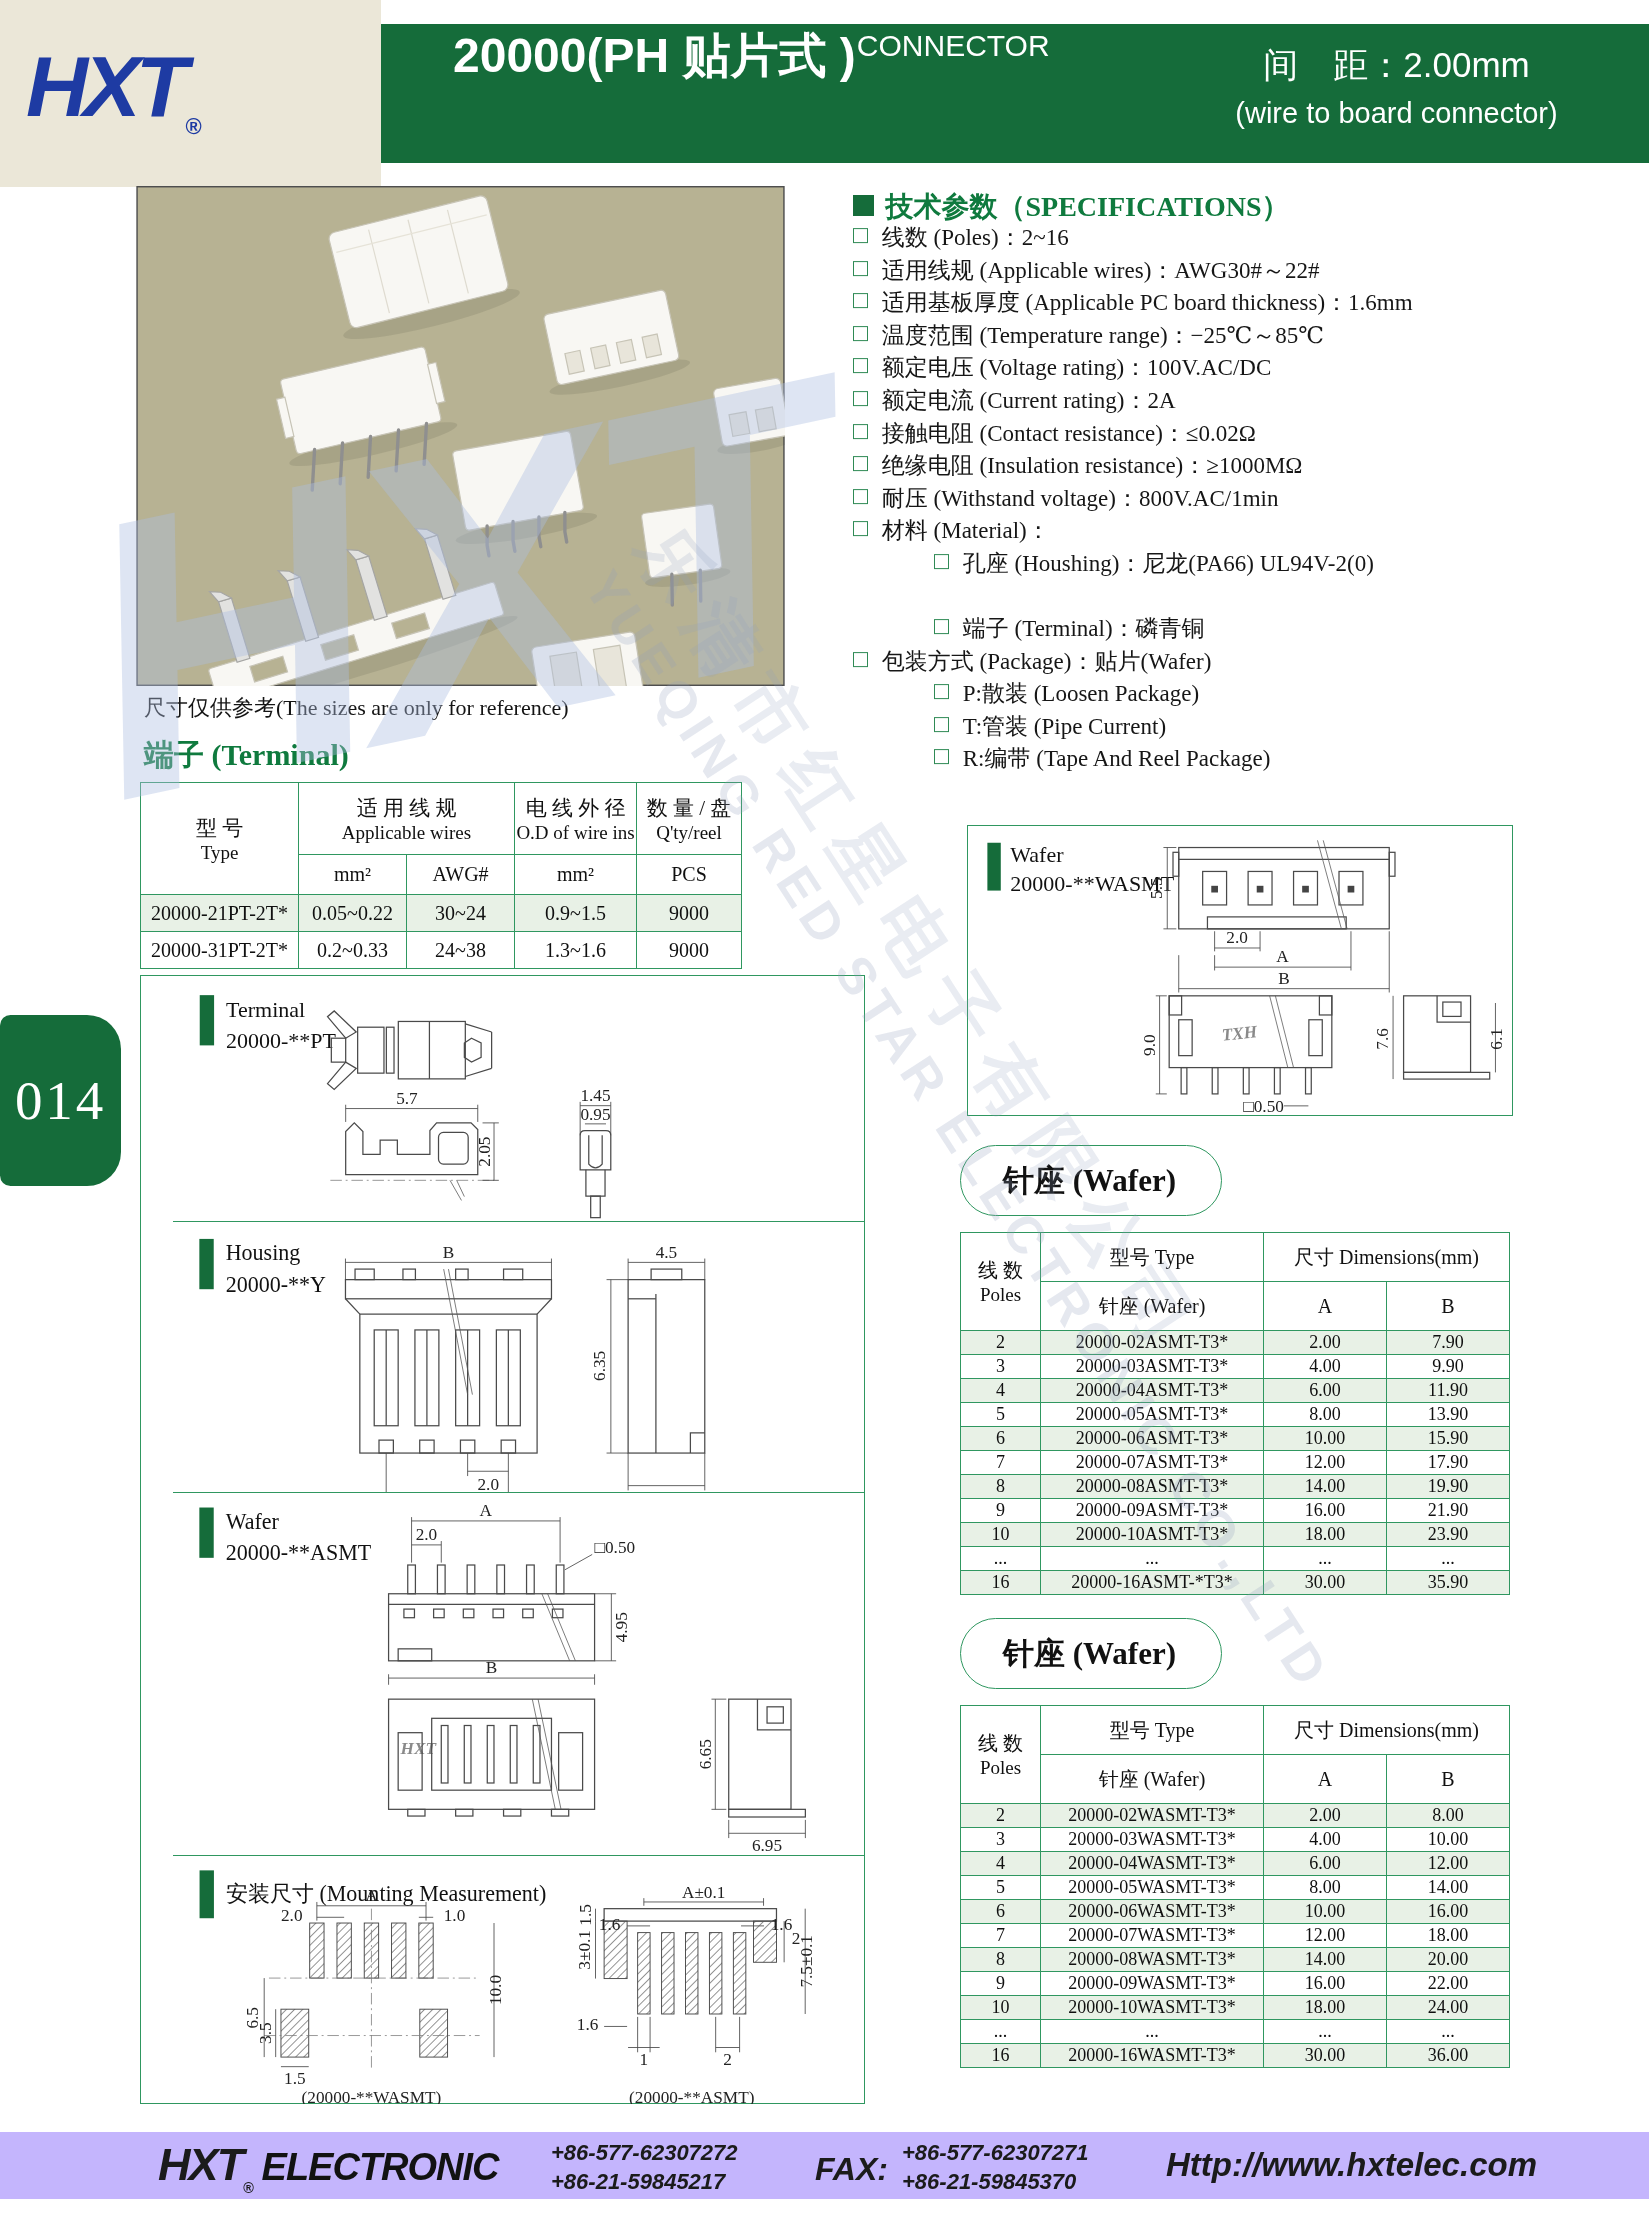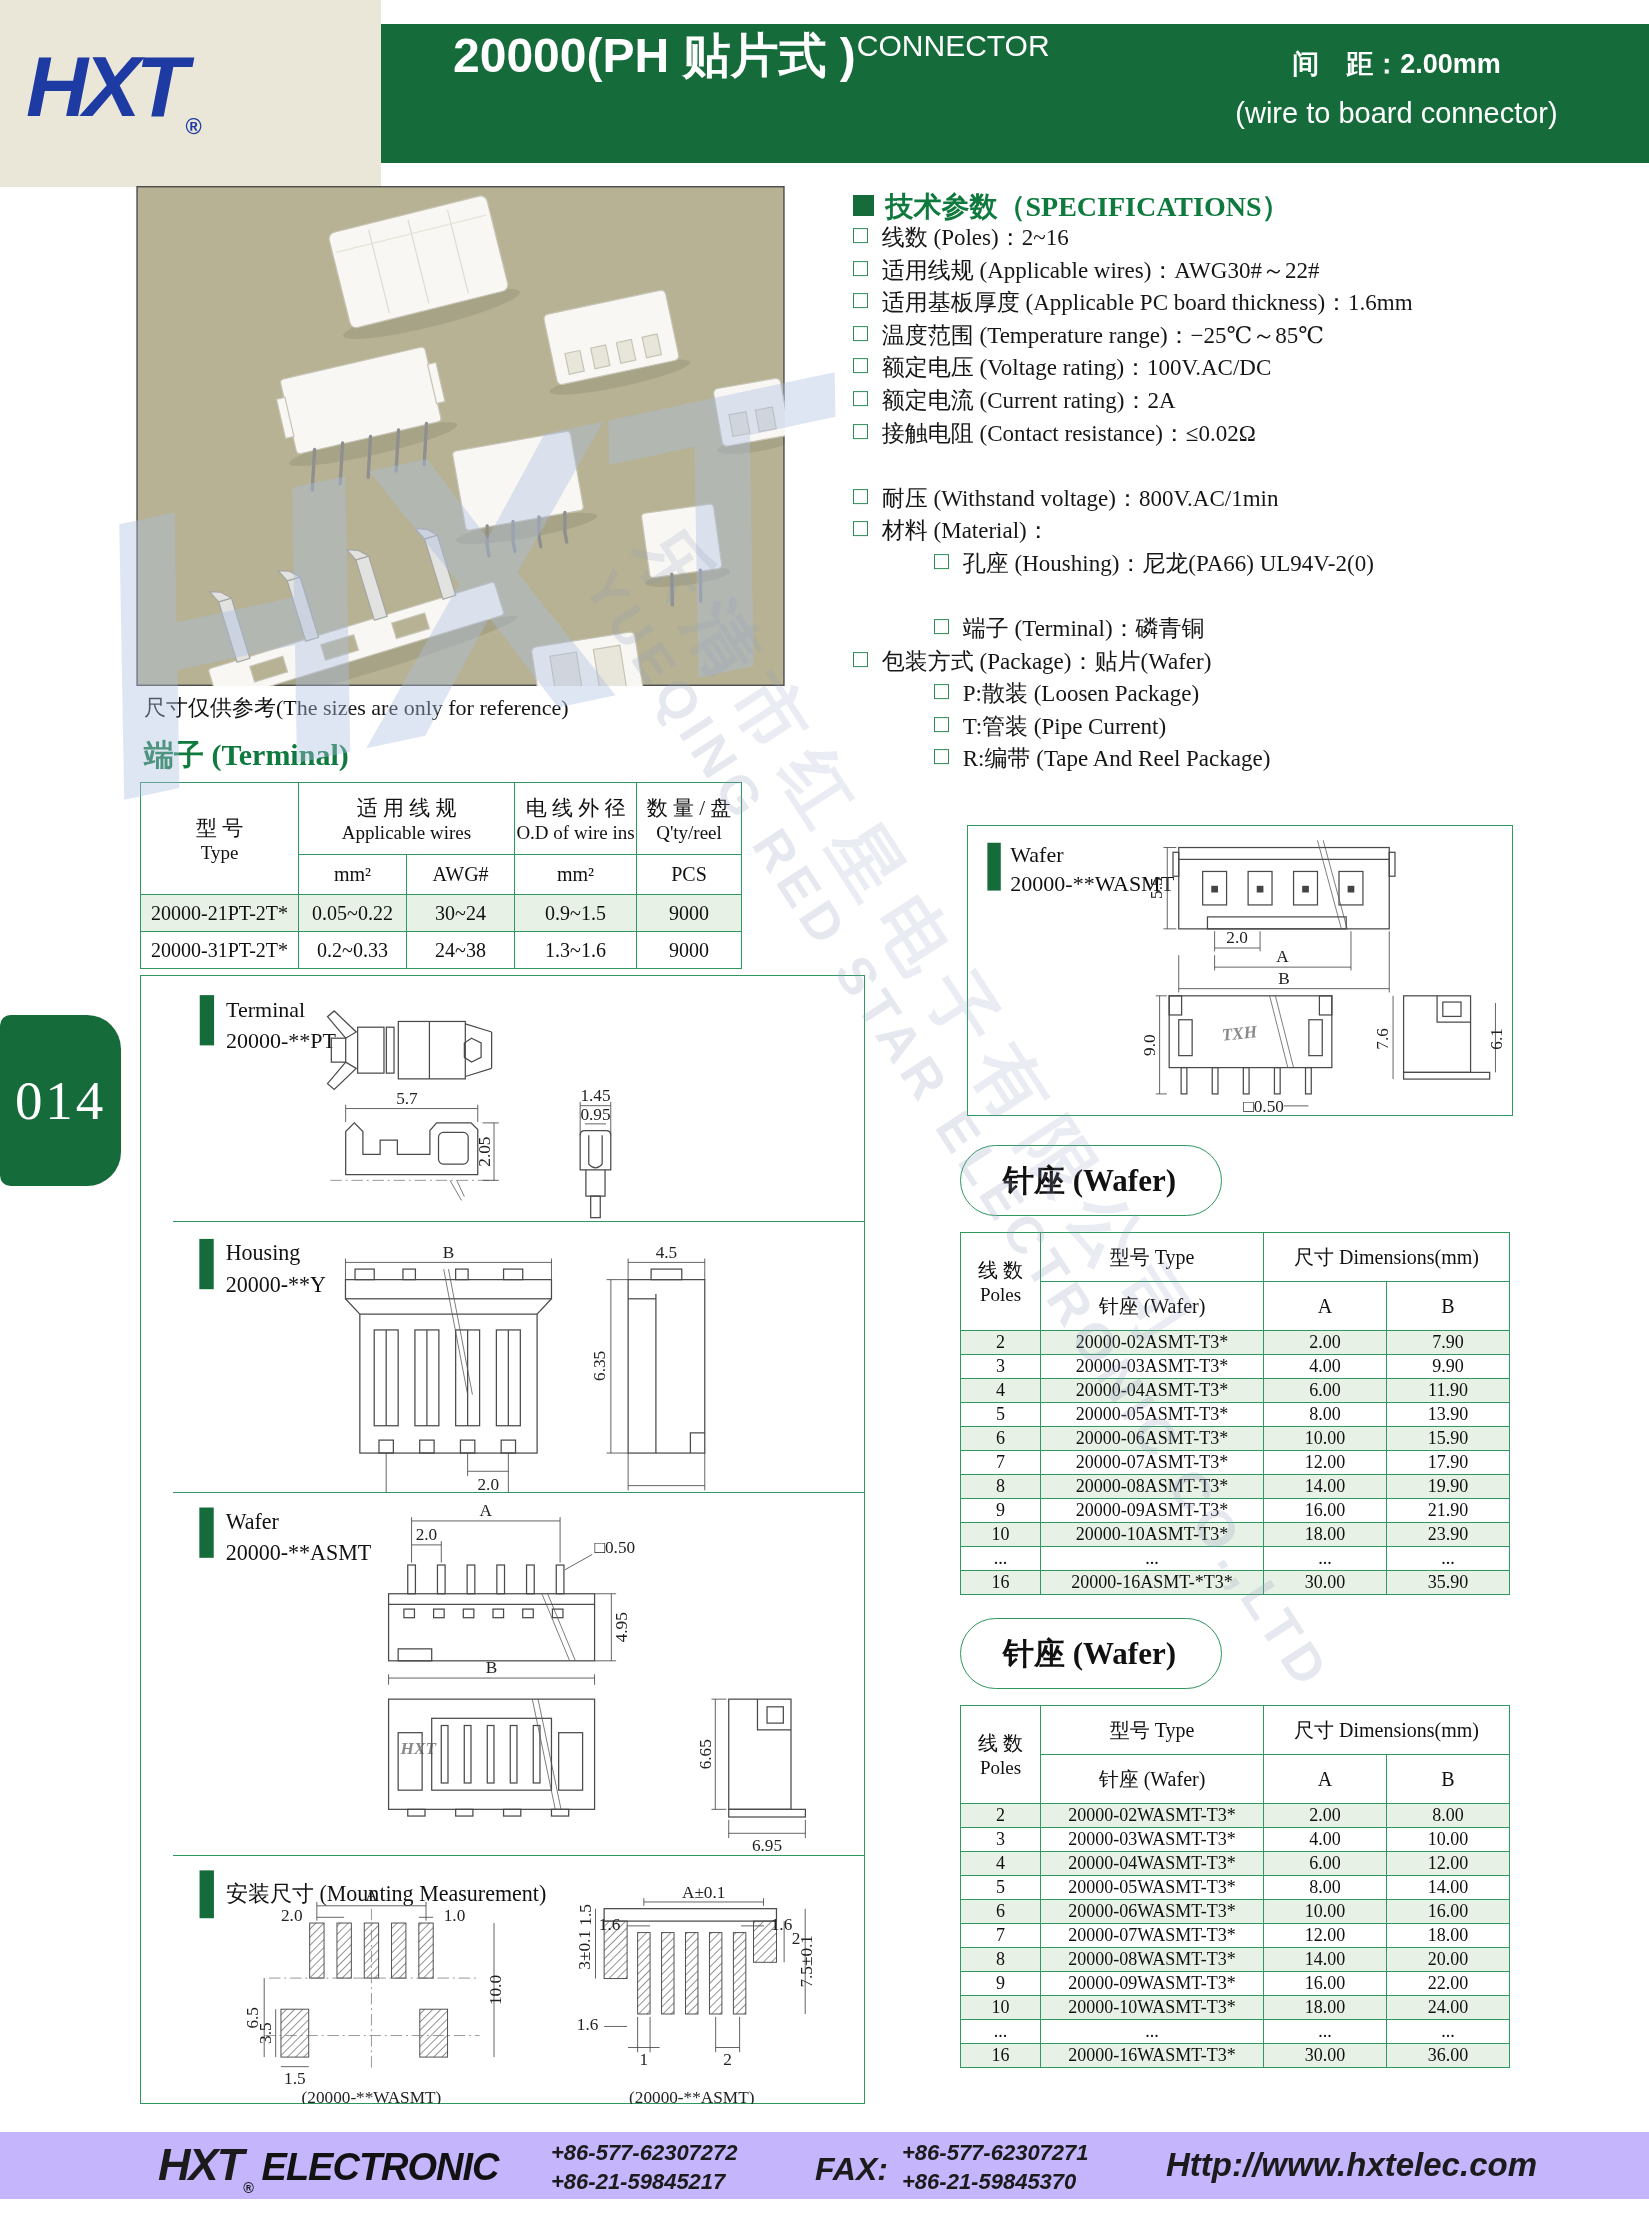--- a/index.html
+++ b/index.html
@@ -12,21 +12,21 @@
   .logo{left:26px;top:37px;font-family:"Liberation Sans","DejaVu Sans",sans-serif;
         font-style:italic;font-weight:900;font-size:86px;color:#1e3ba3;letter-spacing:-4.8px;}
   .logo .reg{display:inline-block;font-size:22px;font-style:normal;letter-spacing:0;
         transform:translate(1.9px,18px);font-weight:700;}
   .banner{left:381px;top:24px;width:1269px;height:139px;background:#156c3a;color:#fff;
         font-family:"Liberation Sans","DejaVu Sans",sans-serif;}
   .banner .ttl{position:absolute;left:72px;top:0;height:139px;display:flex;align-items:flex-start;gap:1px;}
   .banner .tm{font-size:48px;font-weight:bold;}
   .banner .ts{font-size:30px;transform:translateY(4.8px);}
   .banner .pitch{position:absolute;left:776px;top:14.4px;width:479px;text-align:center;}
-  .banner .p1{font-size:27px;font-weight:bold;line-height:53px;}
+  .banner .p1{font-size:35px;font-weight:normal;line-height:53px;}
   .banner .p2{font-size:29px;line-height:45px;}
 
   
   .photoCap{left:144px;top:693px;font-size:22px;color:#141414;}
   .secHead{left:144px;top:735px;font-size:30px;font-weight:bold;color:#0f7a3e;}
 
   
   .specHead{left:853px;top:188px;font-size:28px;font-weight:bold;color:#0f7a3e;white-space:nowrap;}
   .specHead .fsq{display:inline-block;width:21px;height:21px;background:#156c3a;margin-right:11.5px;}
   .spec{left:853px;height:33px;line-height:33px;font-size:23px;color:#161616;white-space:nowrap;}
@@ -225,20 +225,21 @@
   <div class="abs specHead">
     <span class="fsq"></span><span>技术参数（SPECIFICATIONS）</span>
   </div>
   <div class="abs spec" style="top:221px"><span class="sq"></span><span>线数 (Poles)：2~16</span></div>
   <div class="abs spec" style="top:254px"><span class="sq"></span><span>适用线规 (Applicable wires)：AWG30#～22#</span></div>
   <div class="abs spec" style="top:286px"><span class="sq"></span><span>适用基板厚度 (Applicable PC board thickness)：1.6mm</span></div>
   <div class="abs spec" style="top:319px"><span class="sq"></span><span>温度范围 (Temperature range)：−25℃～85℃</span></div>
   <div class="abs spec" style="top:351px"><span class="sq"></span><span>额定电压 (Voltage rating)：100V.AC/DC</span></div>
   <div class="abs spec" style="top:384px"><span class="sq"></span><span>额定电流 (Current rating)：2A</span></div>
   <div class="abs spec" style="top:417px"><span class="sq"></span><span>接触电阻 (Contact resistance)：≤0.02Ω</span></div>
+  <div class="abs spec" style="top:449px"><span class="sq"></span><span>绝缘电阻 (Insulation resistance)：≥1000MΩ</span></div>
   <div class="abs spec" style="top:482px"><span class="sq"></span><span>耐压 (Withstand voltage)：800V.AC/1min</span></div>
   <div class="abs spec" style="top:514px"><span class="sq"></span><span>材料 (Material)：</span></div>
   <div class="abs spec l2" style="top:547px"><span class="sq"></span><span>孔座 (Houshing)：尼龙(PA66) UL94V-2(0)</span></div>
   <div class="abs spec l2" style="top:612px"><span class="sq"></span><span>端子 (Terminal)：磷青铜</span></div>
   <div class="abs spec" style="top:645px"><span class="sq"></span><span>包装方式 (Package)：贴片(Wafer)</span></div>
   <div class="abs spec l2" style="top:677px"><span class="sq"></span><span>P:散装 (Loosen Package)</span></div>
   <div class="abs spec l2" style="top:710px"><span class="sq"></span><span>T:管装 (Pipe Current)</span></div>
   <div class="abs spec l2" style="top:742px"><span class="sq"></span><span>R:编带 (Tape And Reel Package)</span></div>
 
   <div class="abs secHead">端子 (Terminal)</div>

